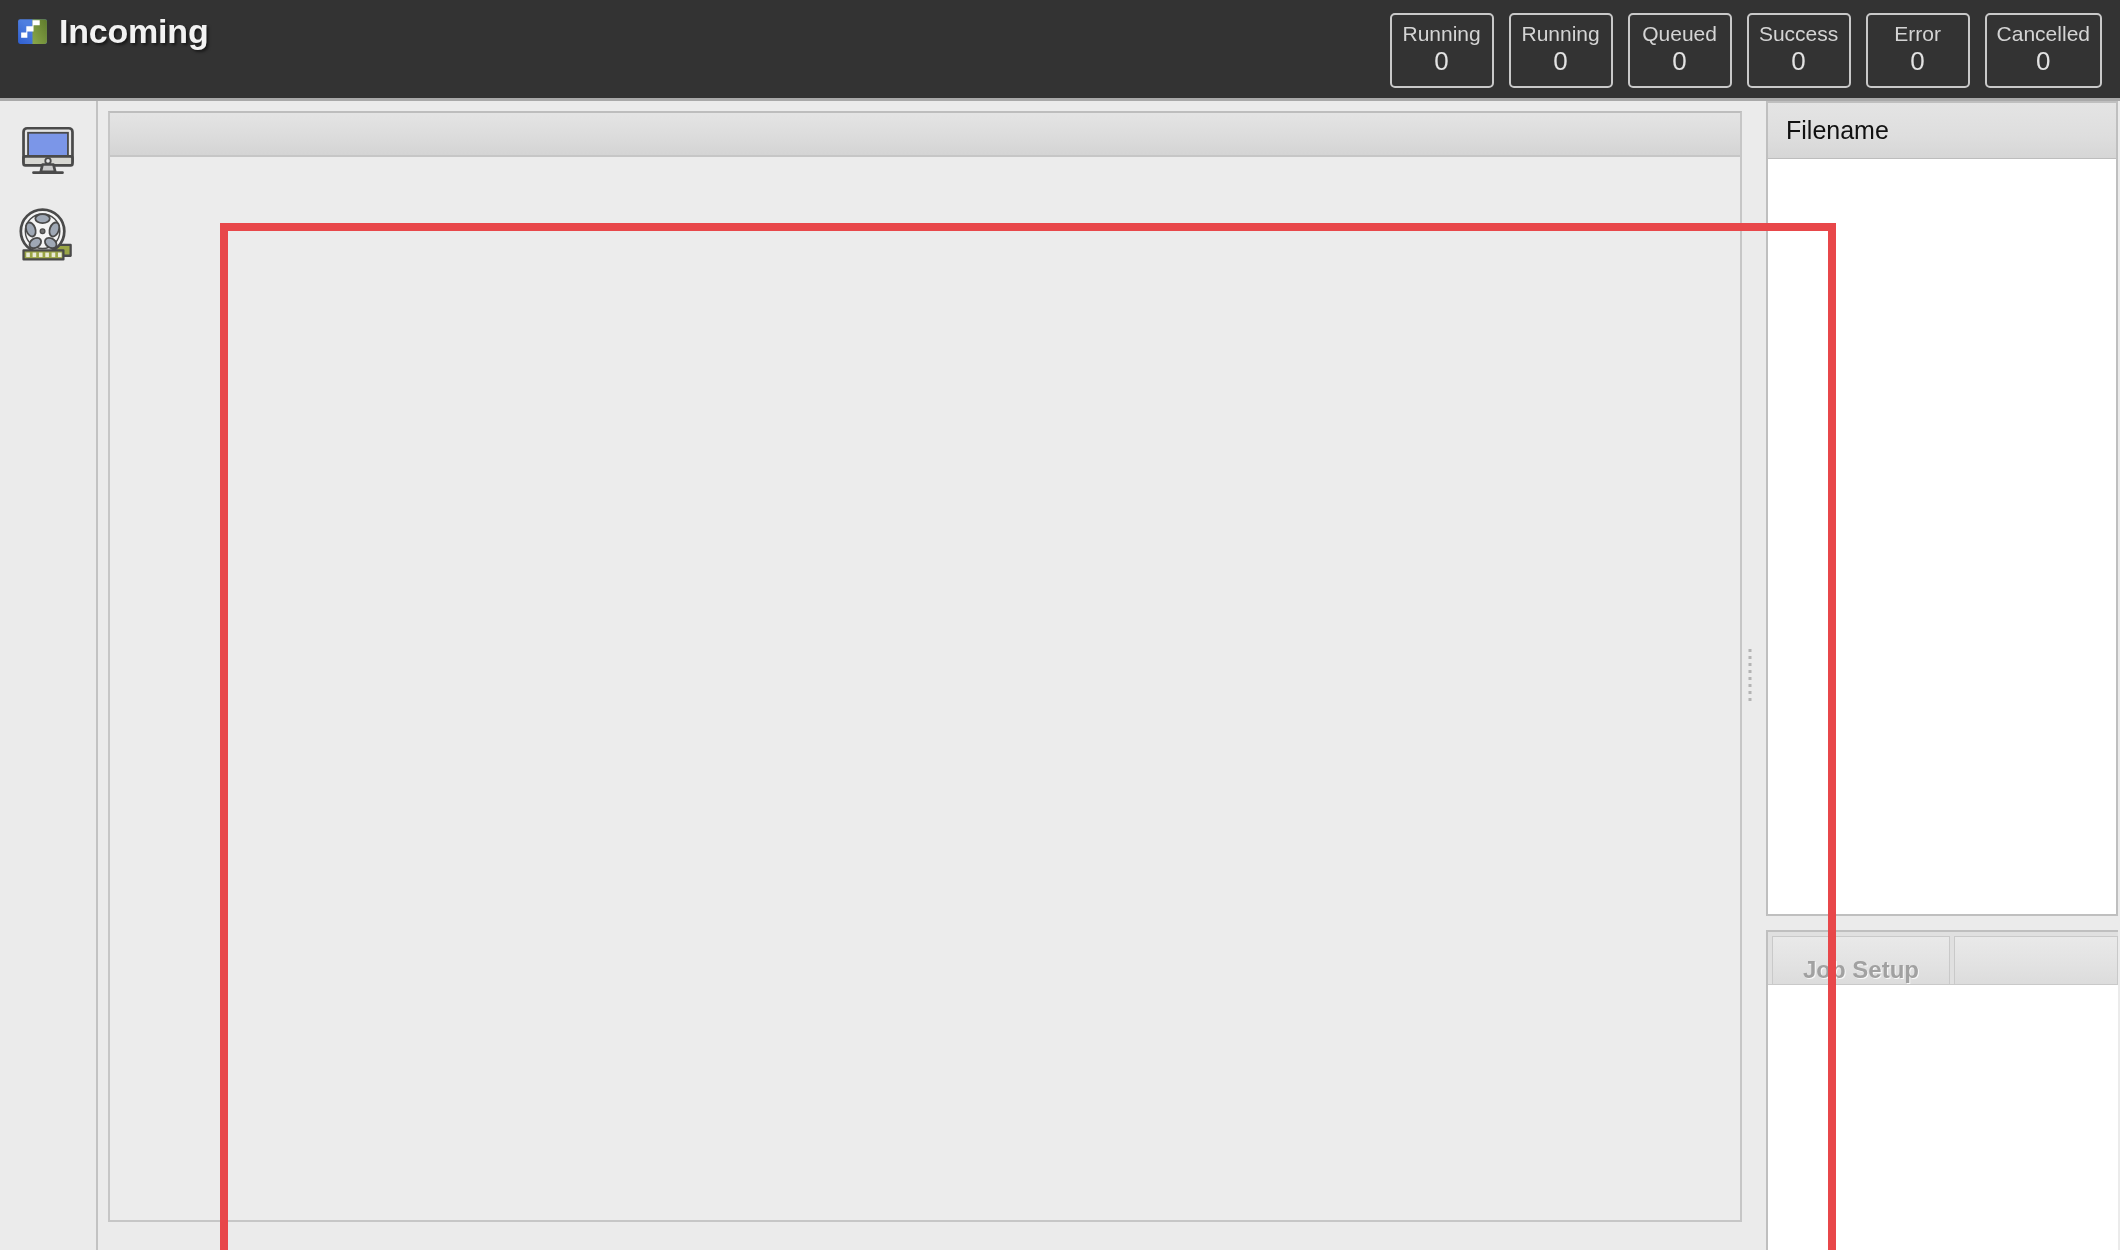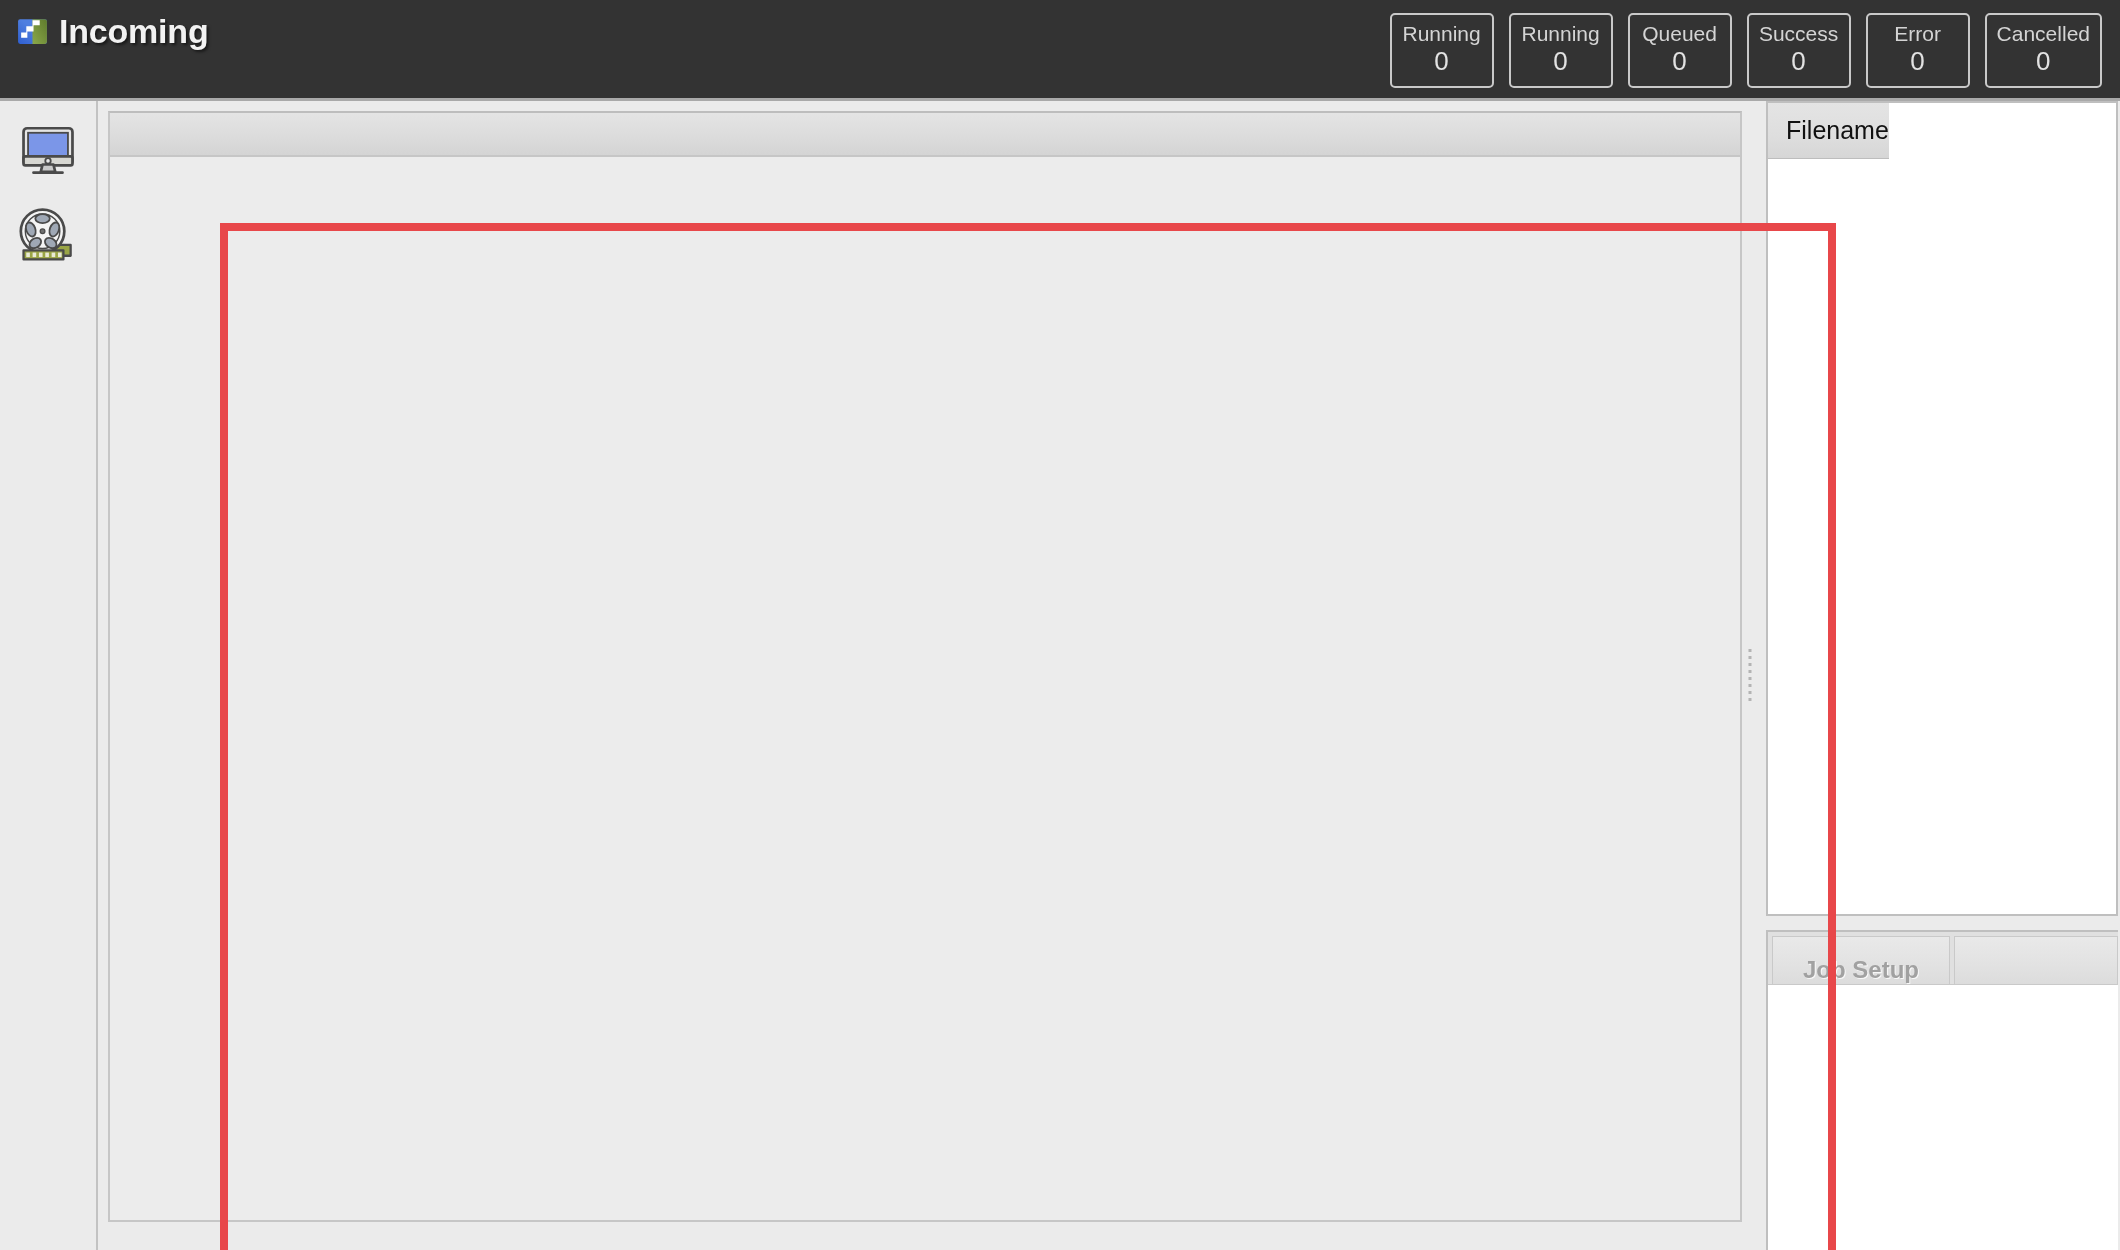--- a/index.html
+++ b/index.html
@@ -207,20 +207,21 @@
     white-space: nowrap;
   }
   .tbtn svg { display: block; flex: 0 0 auto; }
 
   .file-list-box {
     flex: 1;
     margin: 0 0 0 8px;
     border: 2px solid #bfbfbf;
     background: #ffffff;
     display: flex;
+    flex-direction: column;
     min-height: 0;
   }
   .file-col-header {
     height: 56px;
     min-height: 56px;
     background: linear-gradient(to bottom, #e4e4e4 0%, #dedede 60%, #d6d6d6 100%);
     border-bottom: 1px solid #bdbdbd;
     display: flex;
     align-items: center;
     padding-left: 18px;

